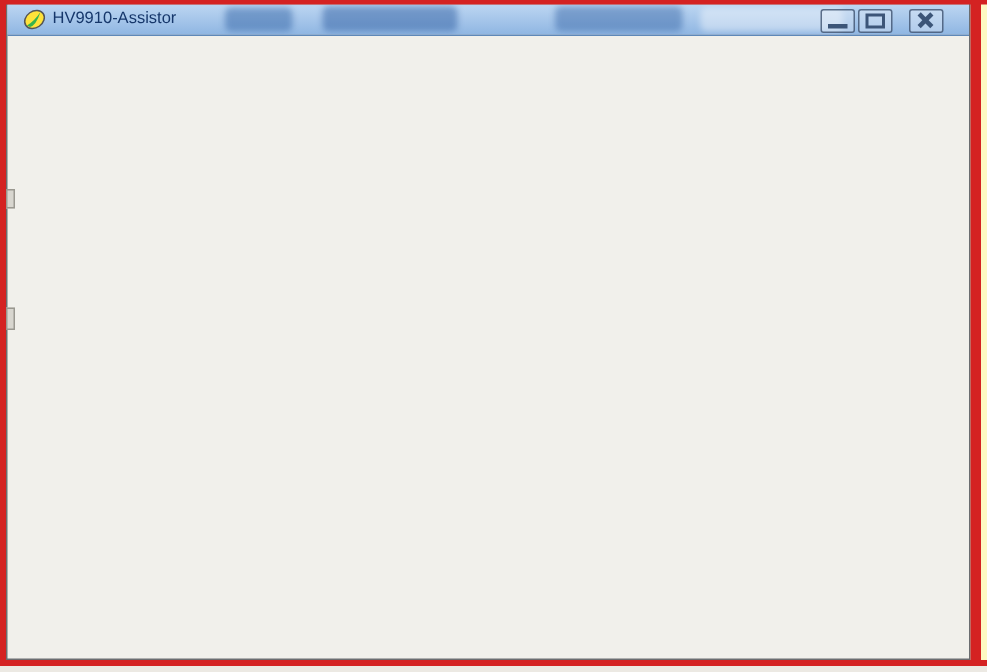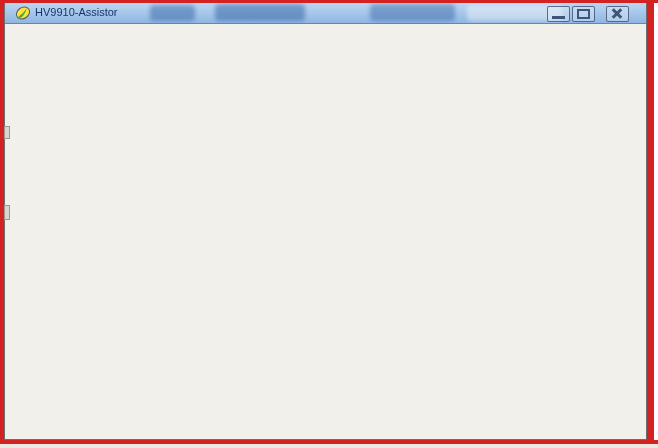--- a/index.html
+++ b/index.html
@@ -1,17 +1,17 @@
 <!DOCTYPE html>
 <html style="--accent_blue: #2424cc; --accent_red: #e00000; --label_teal: #007474; --highlight_green: #00d300; --highlight_cyan: #00ffff; --highlight_yellow: #ffff00; --highlight_magenta: #ff00ff; --input_bg: #ffffe1; --frame_red: #d42222;"><head>
 <meta charset="utf-8">
 <style>
   html,body{margin:0;padding:0;background:#ece9e3;}
   #stage{position:relative;width:658px;height:444px;overflow:hidden;
-         background:#ffffff;font-family:"Liberation Sans",sans-serif;}
+         background:#fef9c3;font-family:"Liberation Sans",sans-serif;}
   .lbl{position:absolute;font-size:13px;color:var(--label_teal,#007878);white-space:nowrap;}
   .blk{position:absolute;font-size:13px;color:#000;white-space:nowrap;}
   .hl{position:absolute;font-size:13px;color:#000;padding:1px 3px;white-space:nowrap;line-height:14px;}
   .hl.green{background:var(--highlight_green,#00d300);}
   .hl.cyan{background:var(--highlight_cyan,#00ffff);}
   .hl.yellow{background:var(--highlight_yellow,#ffff00);}
   .hl.magenta{background:var(--highlight_magenta,#ff00ff);color:#7a1212;font-weight:bold;}
   .inp{position:absolute;background:var(--input_bg,#ffffe1);
        border:1px solid;border-color:#7d7d7d #fdfdfd #fdfdfd #7d7d7d;
        font:13px "Liberation Sans",sans-serif;padding:0 0 0 3px;color:#000;box-sizing:border-box;}

